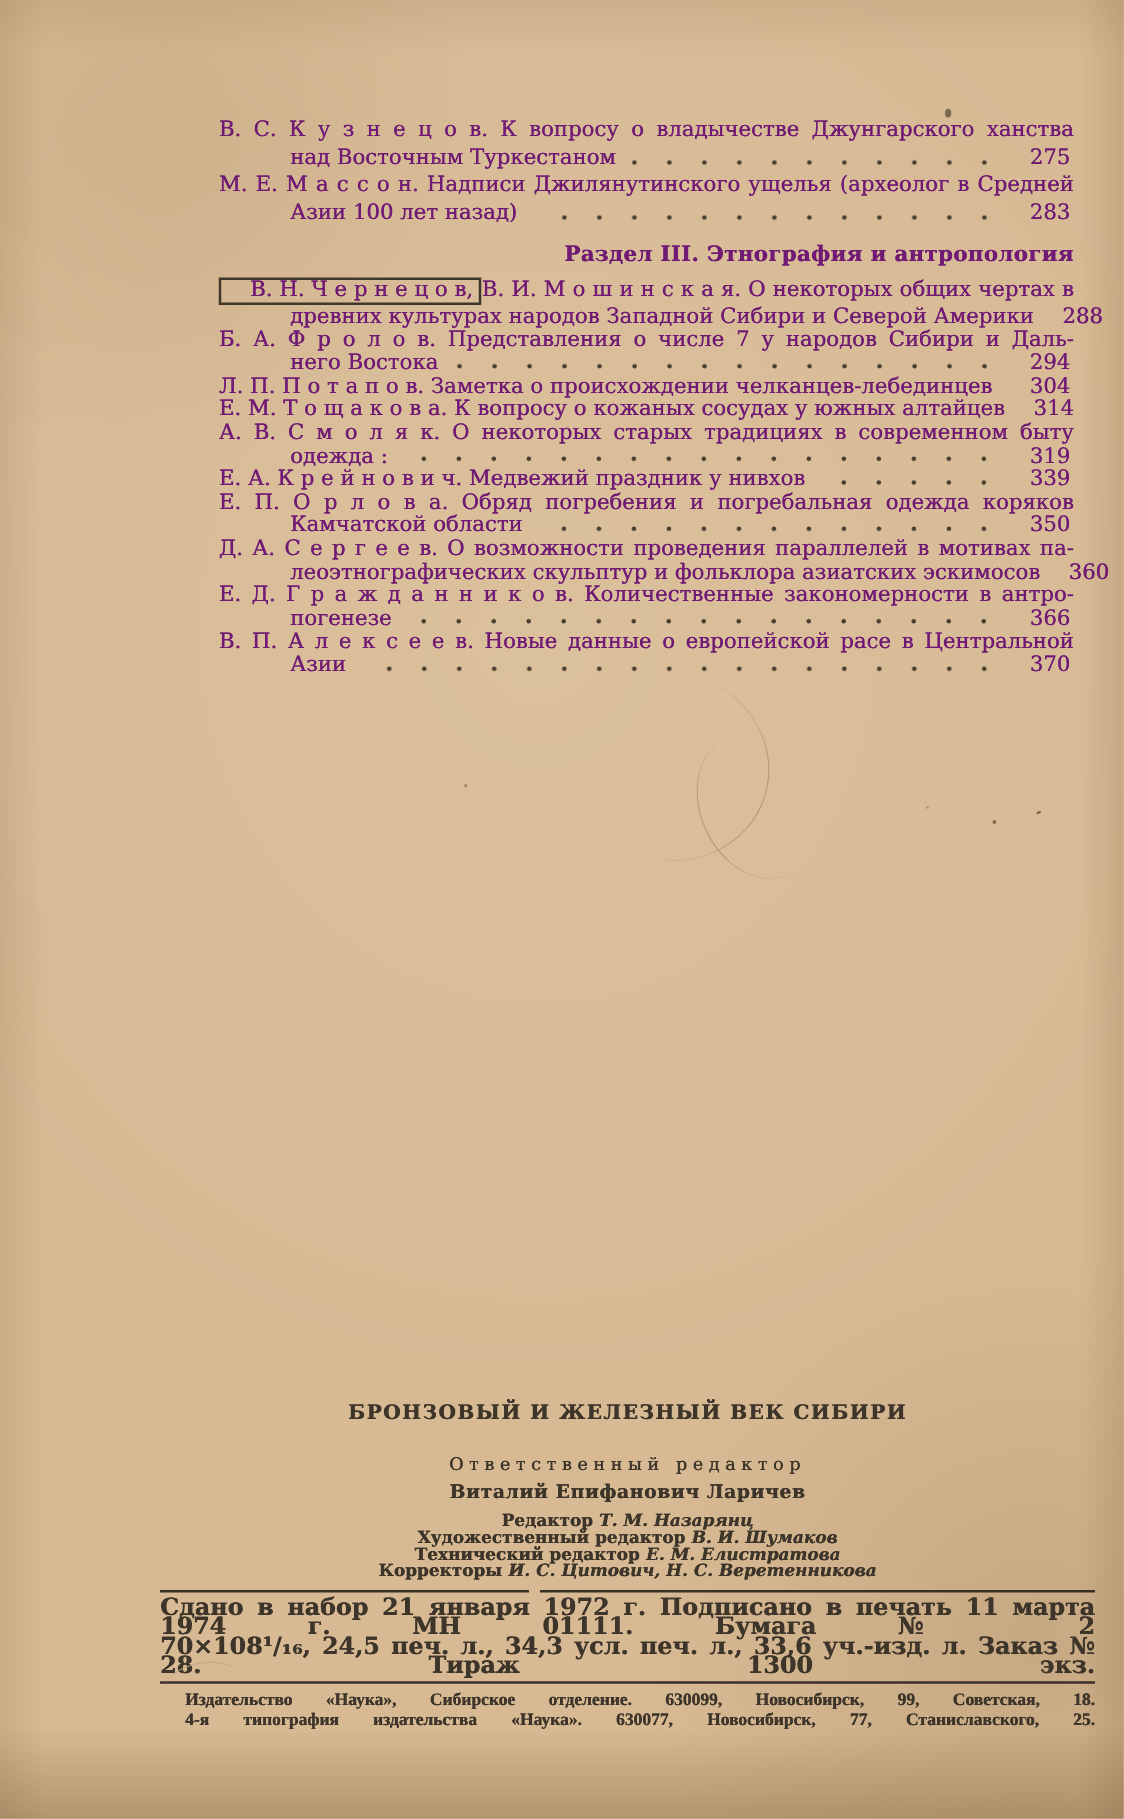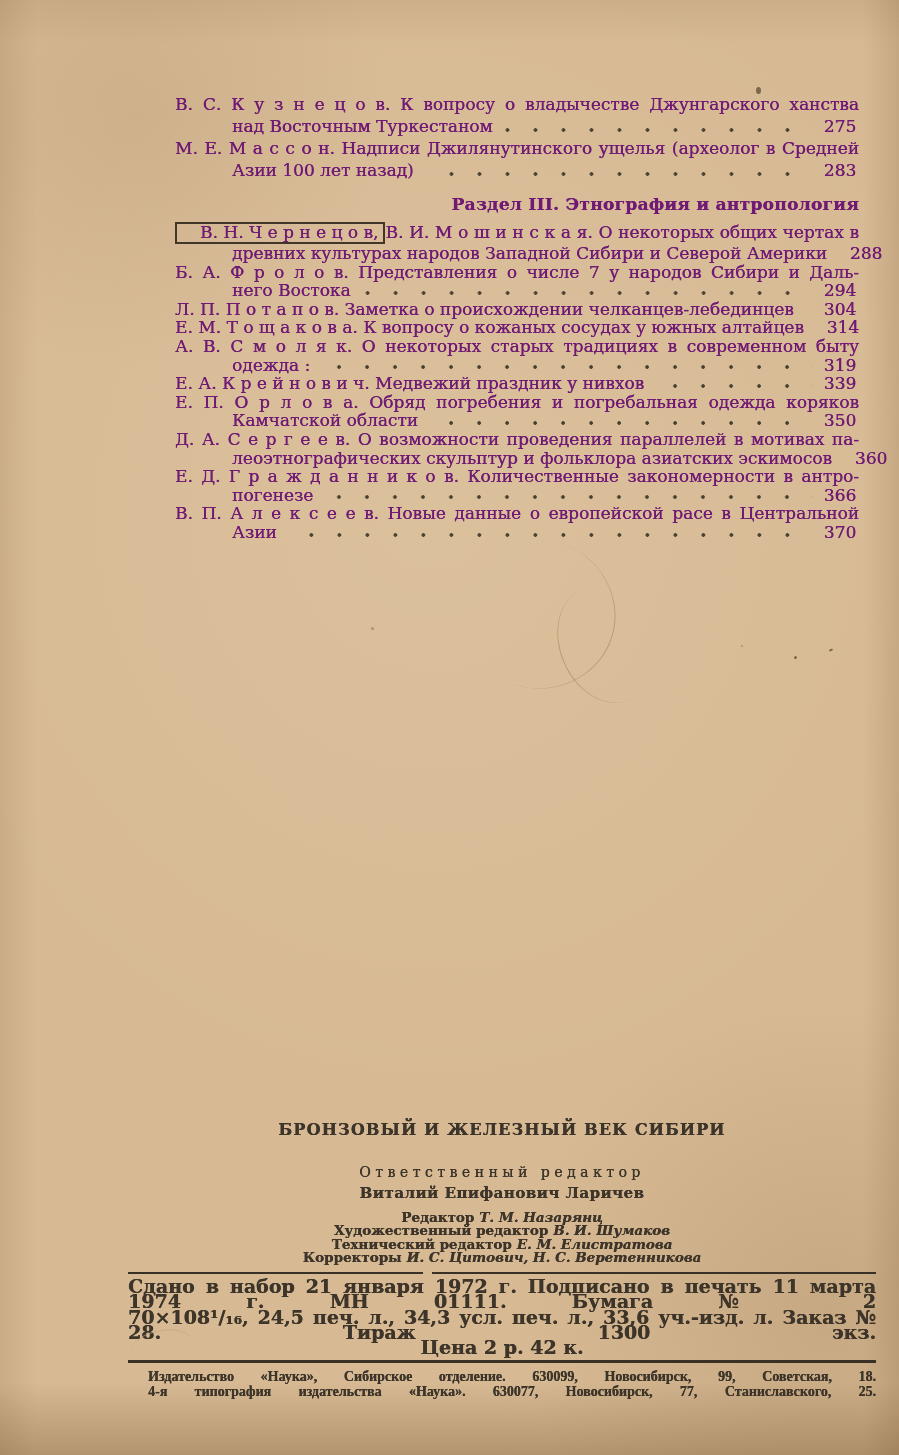--- a/index.html
+++ b/index.html
@@ -162,21 +162,20 @@
   <div class="staff">
     <div><span>Редактор</span><i>Т. М. Назарянц</i></div>
     <div><span>Художественный редактор</span><i>В. И. Шумаков</i></div>
     <div><span>Технический редактор</span><i>Е. М. Елистратова</i></div>
     <div><span>Корректоры</span><i>И. С. Цитович, Н. С. Веретенникова</i></div>
   </div>
   <div class="rule-split"></div>
   <div class="imprint">
     <div class="just">Сдано в набор 21 января 1972 г. Подписано в печать 11 марта 1974 г. МН 01111. Бумага № 2</div>
     <div class="just">70×108¹/₁₆,  24,5 печ. л.,  34,3 усл. печ. л.,  33,6 уч.-изд. л. Заказ № 28. Тираж 1300 экз.</div>
-    <div>Цена 2 р. 42 к.</div>
   </div>
   <div class="rule-full"></div>
   <div class="publisher">
     <div class="just">Издательство «Наука», Сибирское отделение. 630099, Новосибирск, 99, Советская, 18.</div>
     <div class="just">4-я типография издательства «Наука». 630077, Новосибирск, 77, Станиславского, 25.</div>
   </div>
 </div>
 
 <div class="speck" style="left:756px;top:87px;width:5px;height:7px;"></div>
 <div class="speck" style="left:794px;top:656px;width:3px;height:3px;"></div>

